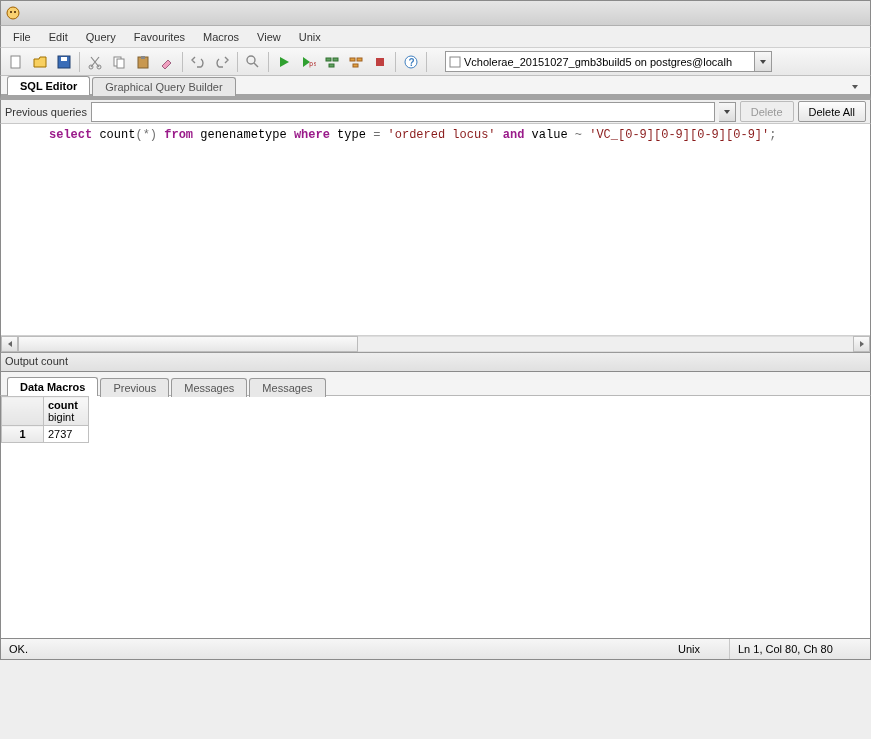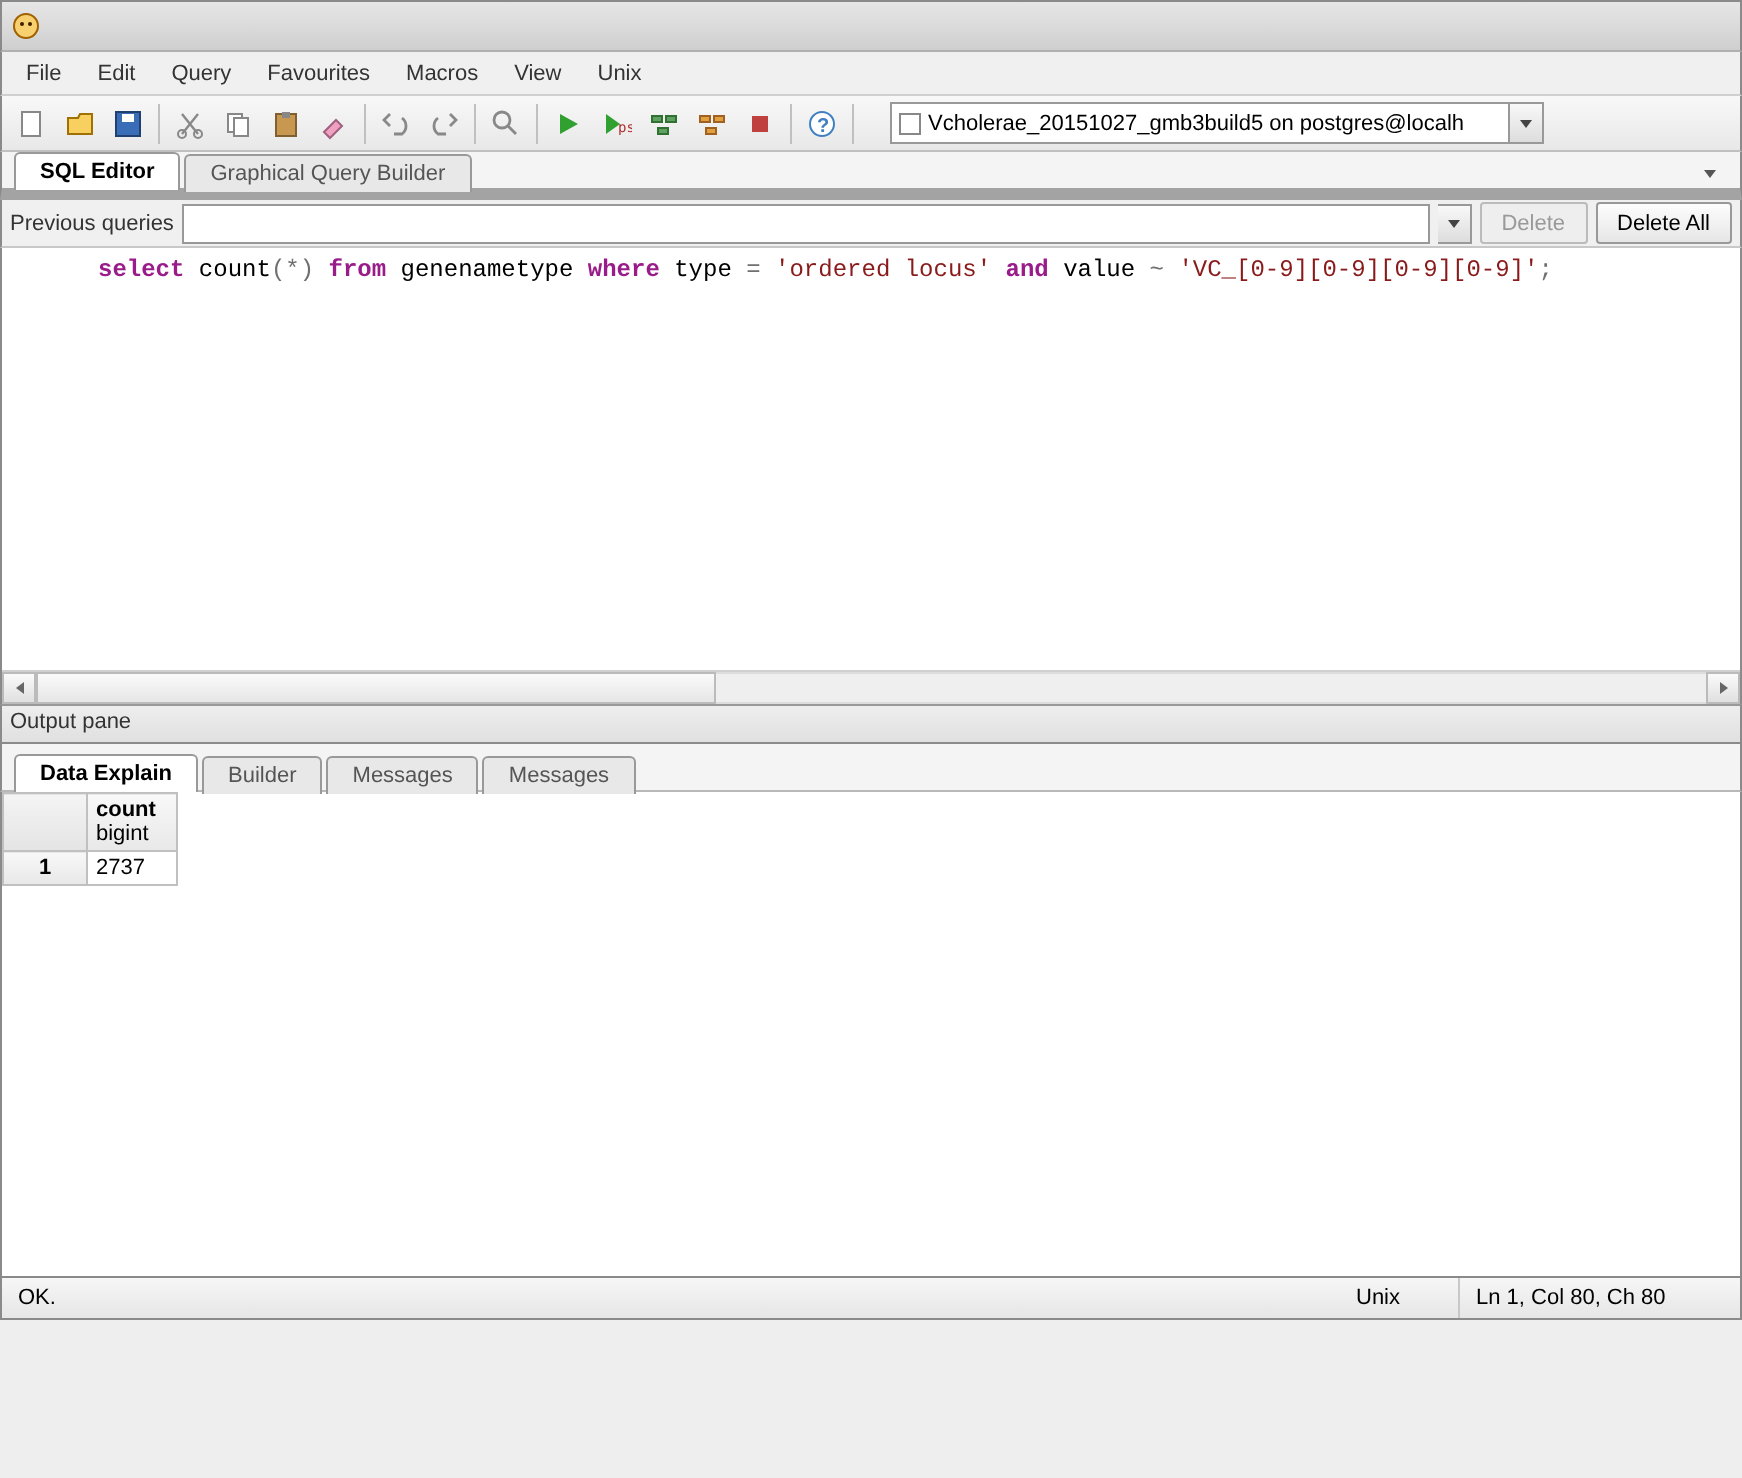--- a/index.html
+++ b/index.html
@@ -232,25 +232,25 @@
     <div class="thumb"></div>
     <div class="track"></div>
     <div class="arrow">
         <svg width="8" height="8" viewBox="0 0 8 8">
           <path d="M2 1l4 3-4 3z" fill="#666"></path>
         </svg>
       </div>
   </div>
 </div>
 
-<div class="output-header">Output pane</div>
+<div class="output-header">Output count</div>
 
 <div class="out-tabs">
-  <div class="tab active">Data Explain</div>
-  <div class="tab inactive">Builder</div>
+  <div class="tab active">Data Macros</div>
+  <div class="tab inactive">Previous</div>
   <div class="tab inactive">Messages</div>
   <div class="tab inactive">Messages</div>
 </div>
 
 <div class="grid-shell">
   <table class="grid">
     <tbody>
         <tr>
       <th class="corner"></th>
       <th class="count-col">

